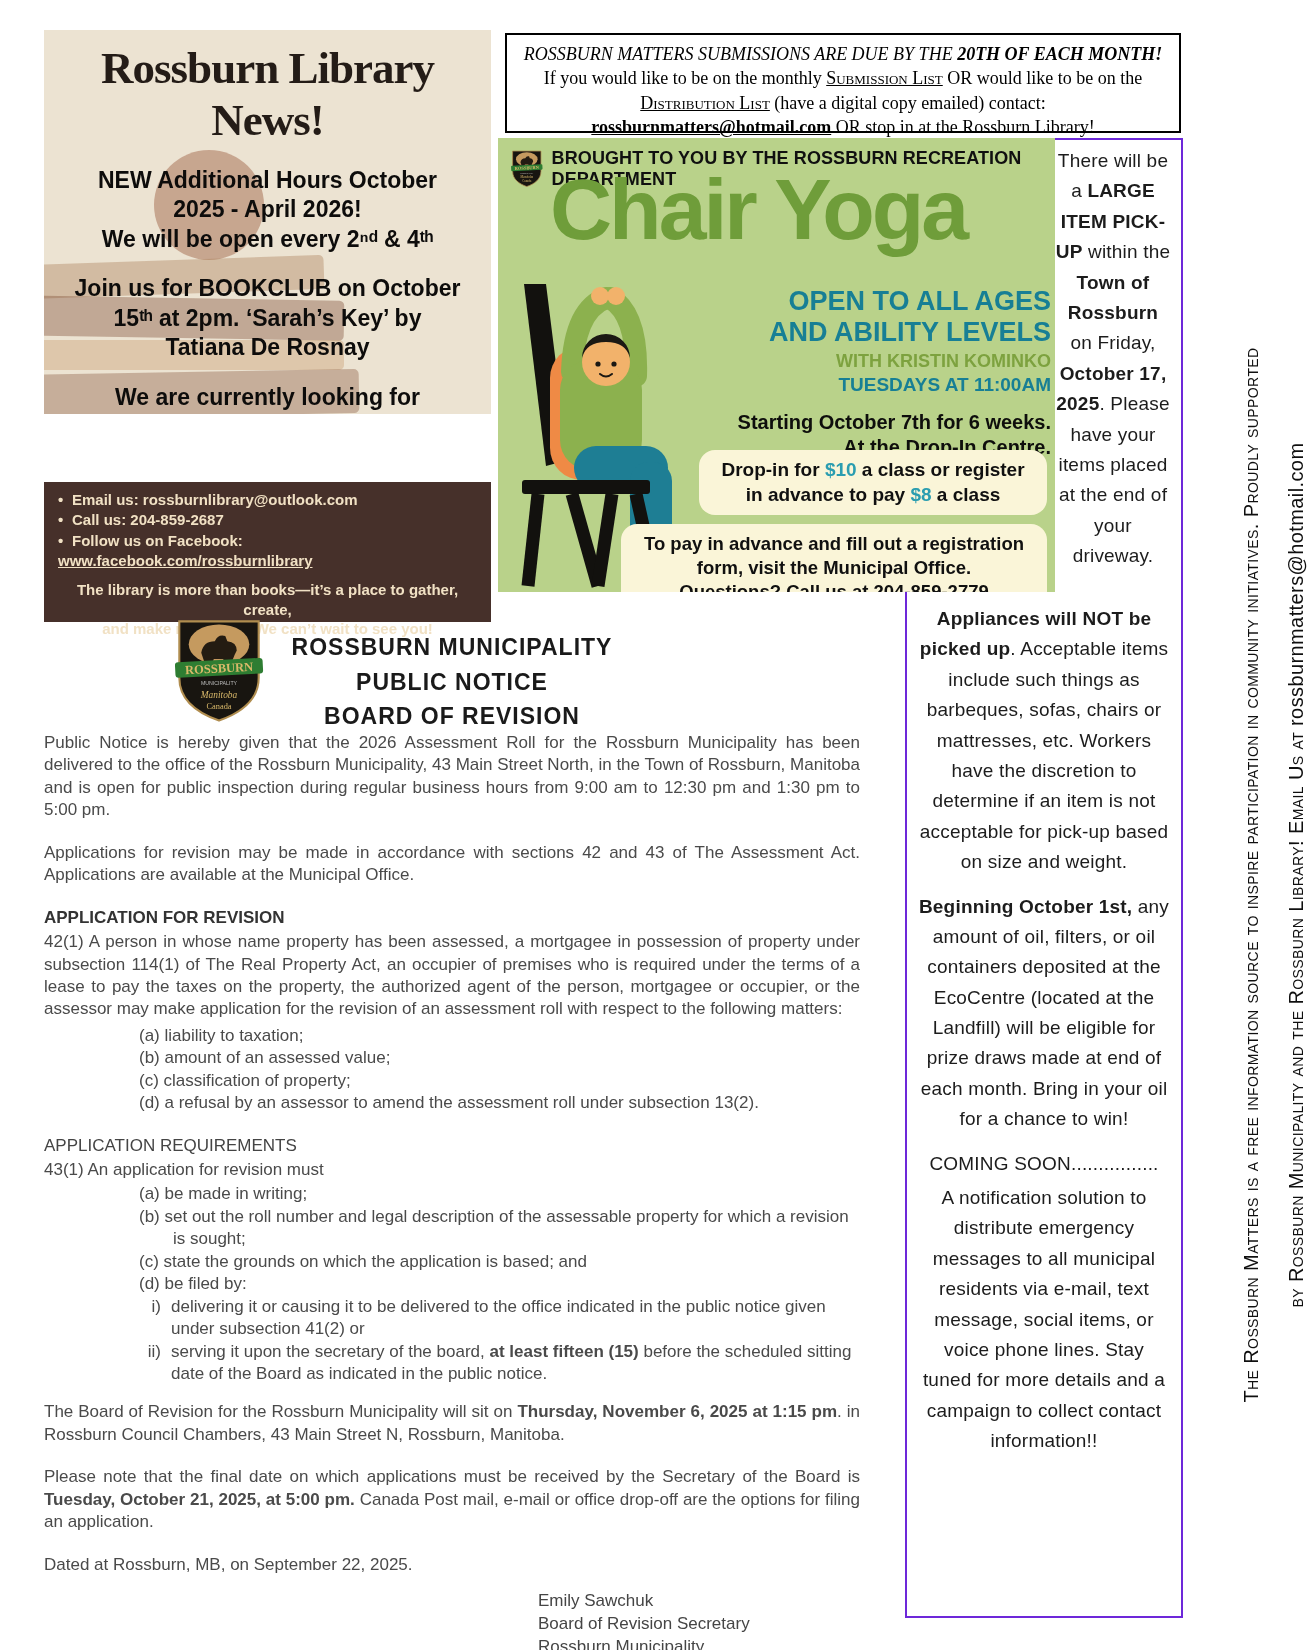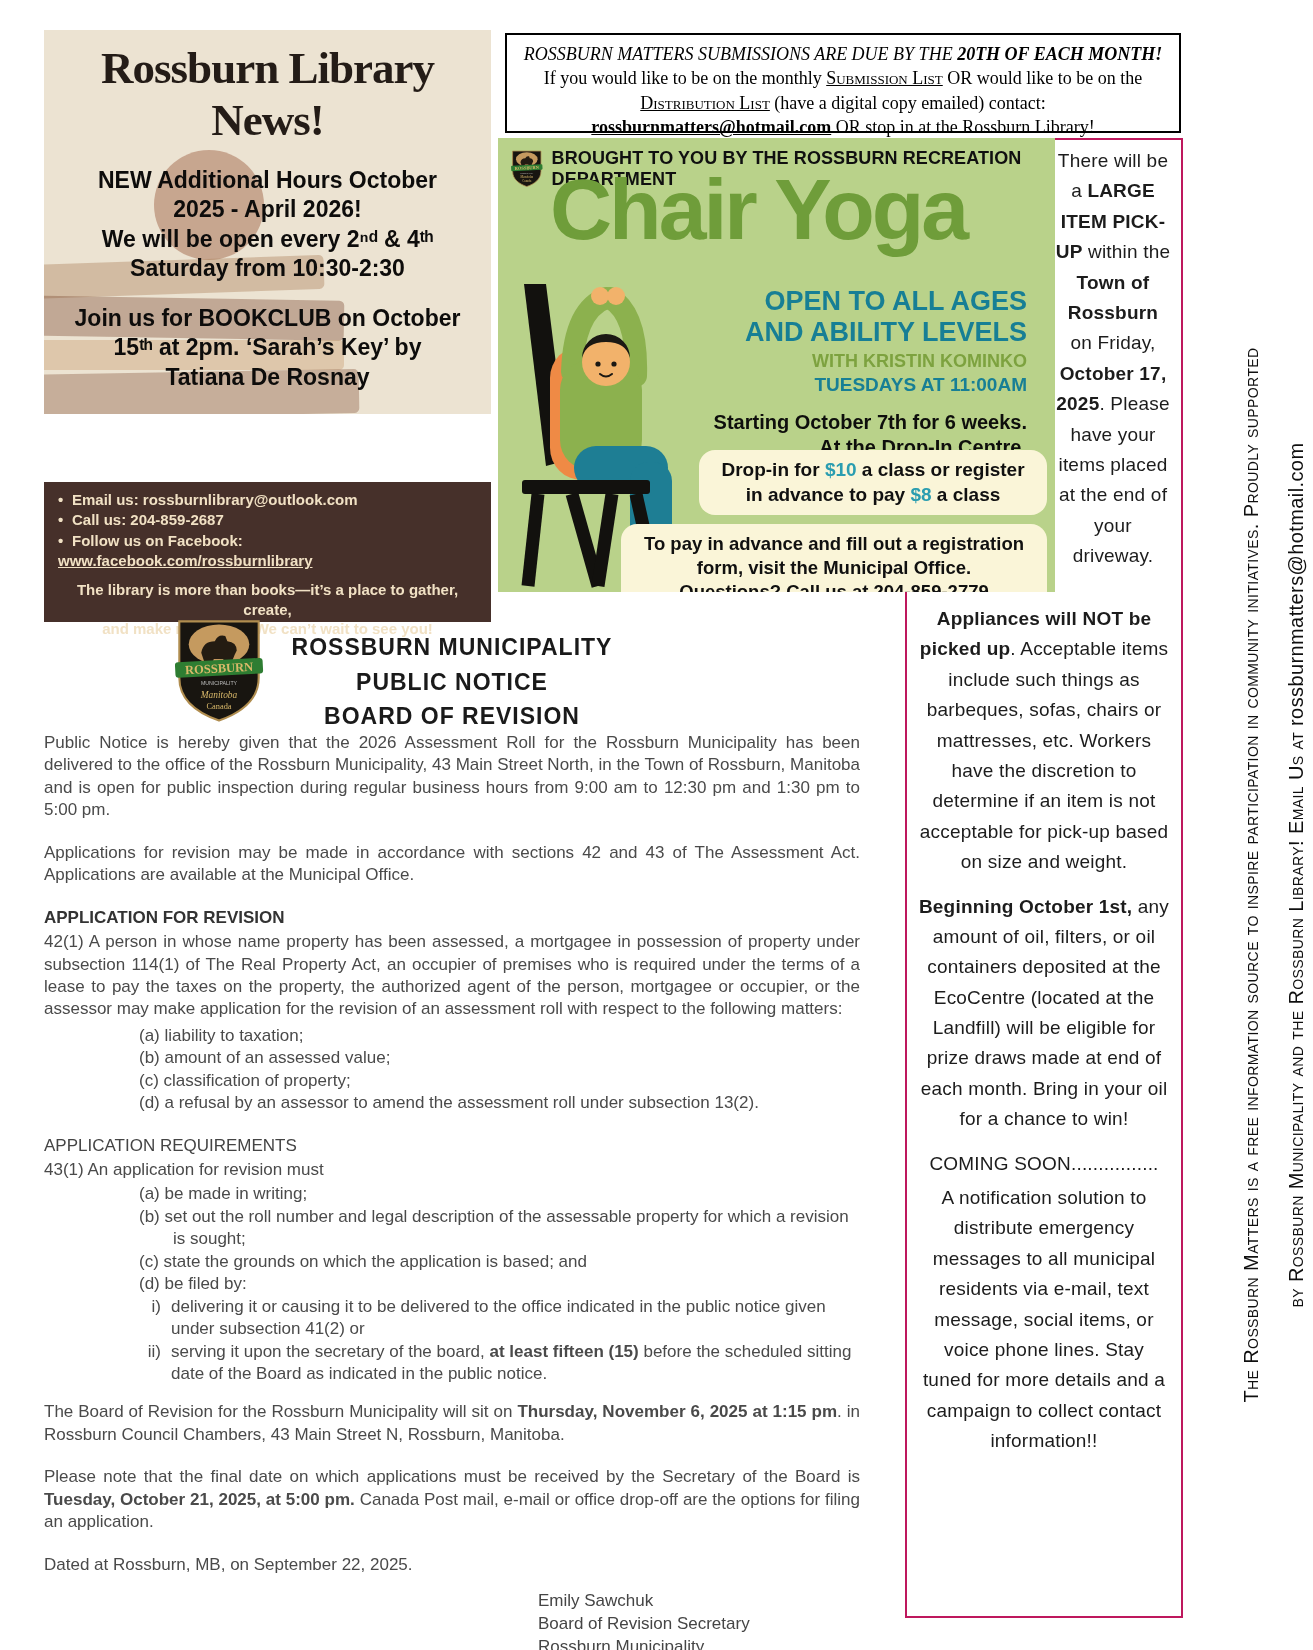--- a/index.html
+++ b/index.html
@@ -24,34 +24,34 @@
   
   .subbox{position:absolute;left:505px;top:33px;width:676px;height:100px;border:2px solid #000;
           font-family:"Liberation Serif",serif;font-size:18px;line-height:1.36;text-align:center;
           padding:7px 12px;box-sizing:border-box;color:#000;}
   .it{font-style:italic;}
   .bd{font-weight:700;}
   .sc{font-variant:small-caps;text-decoration:underline;}
   .ul{text-decoration:underline;}
 
   
-  .sidebox{position:absolute;left:905px;top:138px;width:278px;height:1480px;border:2px solid #be185d;
+  .sidebox{position:absolute;left:905px;top:138px;width:278px;height:1480px;border:2px solid #6d28d9;
            box-sizing:border-box;background:#fff;padding:6px 10px;color:#1c1c1c;}
   .flyer-spacer{float:left;width:138px;height:458px;}
   .sidebox p{margin:0 0 14px 0;font-size:19px;line-height:1.6;text-align:center;letter-spacing:.2px;}
   .sidebox .clear{clear:left;}
   .b{font-weight:700;}
   .coming{font-size:22px;letter-spacing:1px;margin-bottom:4px !important;}
 
   
   .flyer{position:absolute;left:498px;top:138px;width:557px;height:454px;background:#b9d28a;overflow:hidden;z-index:3;}
   .fly-head{position:absolute;left:12px;top:8px;display:flex;align-items:center;gap:8px;}
   .fly-brought{font-weight:700;font-size:18px;color:#101010;letter-spacing:.1px;}
   .fly-title{position:absolute;left:52px;top:22px;font-weight:700;font-size:86px;letter-spacing:-3px;color:#6f9d3a;}
-  .fly-right{position:absolute;right:28px;top:148px;width:340px;text-align:right;}
+  .fly-right{position:absolute;right:4px;top:148px;width:340px;text-align:right;}
   .fly-open{font-weight:700;font-size:27px;line-height:1.15;color:#177f95;}
   .fly-with{font-weight:700;font-size:18px;color:#7da23f;margin-top:3px;}
   .fly-when{font-weight:700;font-size:19px;color:#177f95;margin-top:2px;}
   .fly-start{font-weight:700;font-size:20px;color:#0e0e0c;margin-top:14px;line-height:1.25;}
   .pill{position:absolute;background:#faf5d8;border-radius:16px;text-align:center;font-weight:700;color:#101010;box-sizing:border-box;}
   .pill1{right:8px;top:312px;width:348px;font-size:19px;line-height:1.3;padding:8px 10px;}
   .pill2{right:8px;top:386px;width:426px;font-size:18.5px;line-height:1.3;padding:8px 12px;}
   .teal{color:#2a9db0;}
   .fly-illo{position:absolute;left:-4px;top:146px;}
 
@@ -92,21 +92,20 @@
         <span style="left:-25px;top:342px;width:340px;height:44px;background:#8a5a3e;transform:rotate(-1deg);"></span>
         <span style="left:-10px;top:390px;width:360px;height:36px;background:#b08a5f;transform:rotate(1deg);"></span>
         <span style="left:-20px;top:424px;width:380px;height:30px;background:#6f4630;"></span>
       </div>
       <div class="lib-text">
         <div class="lib-title">Rossburn Library News!</div>
         <div class="lib-para">
           <div>NEW Additional Hours October</div>
           <div>2025 - April 2026!</div>
           <div>We will be open every 2ⁿᵈ &amp; 4ᵗʰ</div>
-          <div>Saturday from 10:30-2:30</div>
         </div>
         <div class="lib-para">
           <div>Join us for BOOKCLUB on October</div>
           <div>15ᵗʰ at 2pm. ‘Sarah’s Key’ by</div>
           <div>Tatiana De Rosnay</div>
         </div>
         <div class="lib-para">
           <div>We are currently looking for</div>
           <div>pumpkins for our annual pumpkin</div>
           <div>carving on October 25th! Sign up</div>

